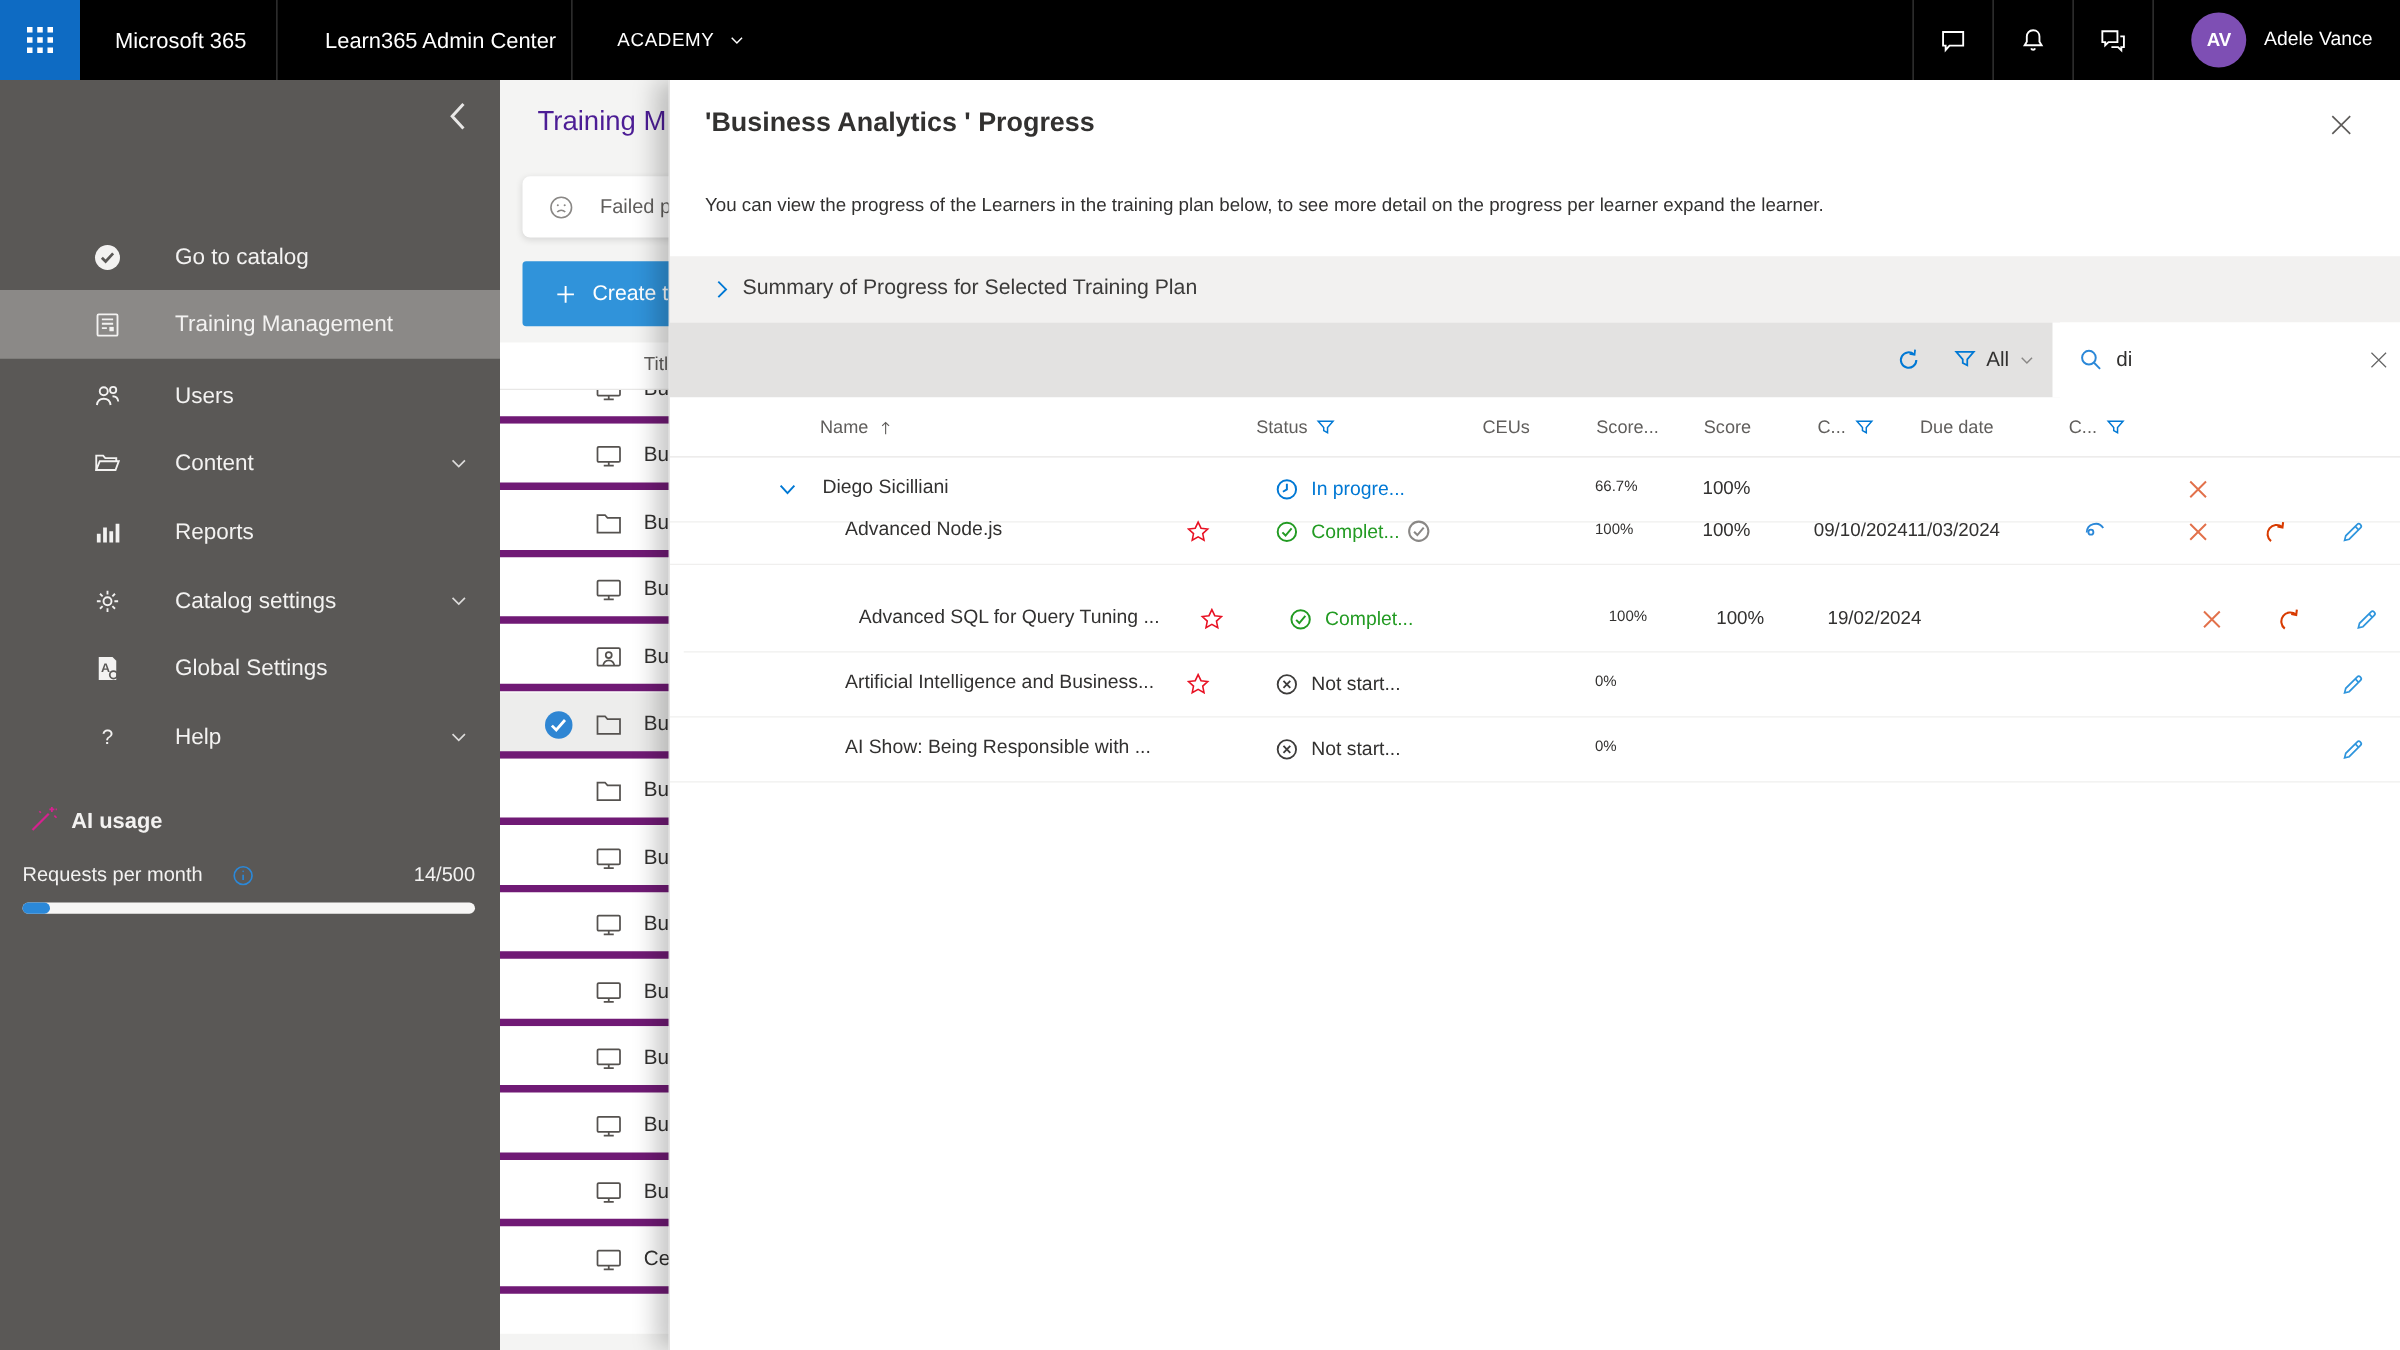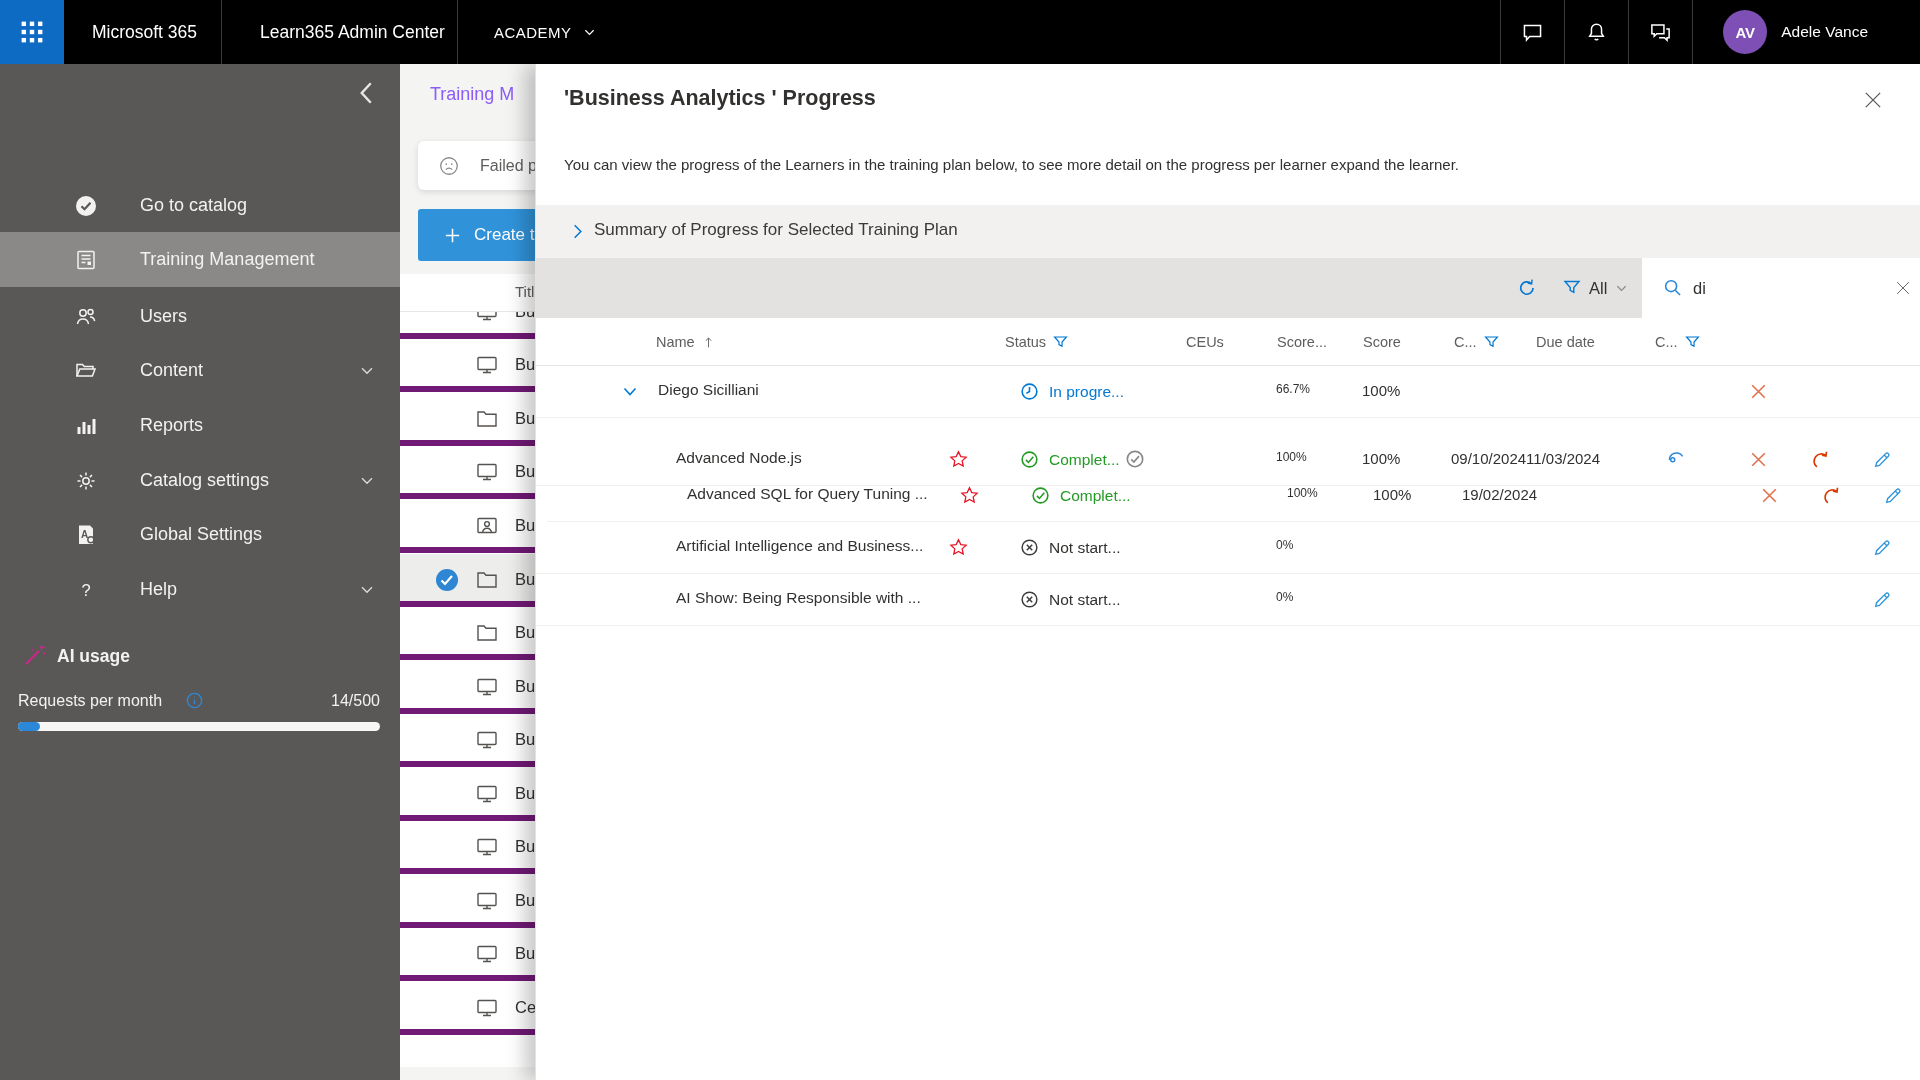--- a/index.html
+++ b/index.html
@@ -16,21 +16,21 @@
   .waffle .icon{ width:26px; height:26px; }
   .tb-brand{ margin-left:28px; font-size:17.5px; white-space:nowrap; }
   .tb-sep{ width:1px; height:64px; background:#3a3a3a; }
   .sep-a{ margin-left:24px; } .sep-b{ margin-left:12px; }
   .tb-app{ margin-left:38px; font-size:17.5px; white-space:nowrap; }
   .tb-tenant{ margin-left:36px; display:flex; align-items:center; gap:10px; font-size:15px; letter-spacing:.5px; cursor:pointer; }
   .tb-tenant .icon{ width:15px; height:15px; color:#fff; }
   .tb-right{ margin-left:auto; display:flex; align-items:center; height:64px; }
   .tb-iconbtn{ width:64px; height:64px; display:flex; align-items:center; justify-content:center; border-left:1px solid #3a3a3a; cursor:pointer; }
   .tb-iconbtn .icon{ width:23px; height:23px; color:#fff; }
-  .tb-user{ display:flex; align-items:center; border-left:1px solid #3a3a3a; height:64px; padding:0 52px 0 30px; cursor:pointer; }
+  .tb-user{ display:flex; align-items:center; border-left:1px solid #3a3a3a; height:64px; padding:0 22px 0 30px; cursor:pointer; }
   .avatar{ width:44px; height:44px; border-radius:50%; background:#7e4fb4; color:#fff; font-size:15px; font-weight:bold;
            display:flex; align-items:center; justify-content:center; }
   .tb-username{ margin-left:14px; font-size:15.5px; color:#fff; }
 
   
   .sidebar{ position:absolute; left:0; top:64px; width:400px; height:1016px; background:#5a5856; color:#f3f2f1; z-index:10; }
   .collapse-btn{ position:absolute; left:352px; top:14px; width:30px; height:30px; color:#e8e7e6; cursor:pointer; }
   .side-item{ position:absolute; left:0; width:400px; height:55px; display:flex; align-items:center; cursor:pointer; }
   .side-item.selected{ background:#8b8987; }
   .side-item .s-ic{ position:absolute; left:74px; width:24px; height:24px; color:#f3f2f1; }
@@ -39,21 +39,21 @@
   .ai-wand{ position:absolute; left:22px; top:578px; width:26px; height:26px; }
   .ai-label{ position:absolute; left:57px; top:582px; font-size:17.5px; font-weight:bold; }
   .req-label{ position:absolute; left:18px; top:628px; font-size:16px; }
   .req-info{ position:absolute; left:185px; top:627px; width:19px; height:19px; cursor:pointer; }
   .req-value{ position:absolute; right:20px; top:628px; font-size:16px; }
   .req-bar{ position:absolute; left:18px; top:658px; width:362px; height:9px; border-radius:5px; background:#f7f6f5; }
   .req-fill{ position:absolute; left:0; top:0; width:22px; height:9px; border-radius:5px; background:#2b88d8; }
 
   
   .midcol{ position:absolute; left:400px; top:64px; width:160px; height:1016px; background:#f4f4f3; z-index:10; }
-  .mid-title{ position:absolute; left:30px; top:20px; font-size:18px; color:#8b5cf6; white-space:nowrap; }
+  .mid-title{ position:absolute; left:30px; top:20px; font-size:22px; color:#4c1d95; white-space:nowrap; }
   .mid-alert{ position:absolute; left:18px; top:77px; width:150px; height:49px; background:#fff; border-radius:6px;
               box-shadow:0 2px 6px rgba(0,0,0,.12); display:flex; align-items:center; cursor:pointer; }
   .mid-alert .icon{ position:absolute; left:20px; width:22px; height:22px; }
   .mid-alert-text{ position:absolute; left:62px; font-size:16px; color:#605e5c; white-space:nowrap; }
   .mid-create{ position:absolute; left:18px; top:145px; width:150px; height:52px; background:#3093da; border:none; border-radius:3px;
                color:#fff; display:flex; align-items:center; cursor:pointer; font-family:inherit; }
   .mid-create .icon{ position:absolute; left:25px; width:19px; height:19px; color:#fff; }
   .mid-create-text{ position:absolute; left:56px; font-size:17px; white-space:nowrap; }
   .mid-header{ position:absolute; left:0; top:210px; width:160px; height:38px; background:#fff; border-bottom:1px solid #e8e7e6; }
   .mid-header-label{ position:absolute; left:115px; top:9px; font-size:15px; color:#605e5c; }
@@ -574,21 +574,21 @@
             <span class="t-status-text">In progre...</span>
           </span>
           <span class="t-prog">66.7%</span>
           <span class="t-score">100%</span>
           <span class="icon t-action act-delete">
             <svg viewBox="0 0 20 20" fill="none" stroke="currentColor" stroke-width="1.5">
               <path d="M4 4l12 12M16 4L4 16"></path>
             </svg>
           </span>
         </div>
-        <div class="trow" style="top: 68px; padding-left: 48px;">
+        <div class="trow" style="top: 34px; padding-left: 48px;">
           <span class="t-name" style="left: 140px;">Advanced Node.js</span>
           <span class="icon t-star">
             <svg viewBox="0 0 20 20" fill="none" stroke="#e81123" stroke-width="1.2">
               <path d="M10 2.6l2.2 4.6 5.1.6-3.8 3.5 1 5-4.5-2.5-4.5 2.5 1-5-3.8-3.5 5.1-.6z"></path>
             </svg>
           </span>
           <span class="t-status st-completed">
             <span class="icon">
               <svg viewBox="0 0 20 20" fill="none" stroke="currentColor" stroke-width="1.5">
                 <circle cx="10" cy="10" r="7"></circle>

